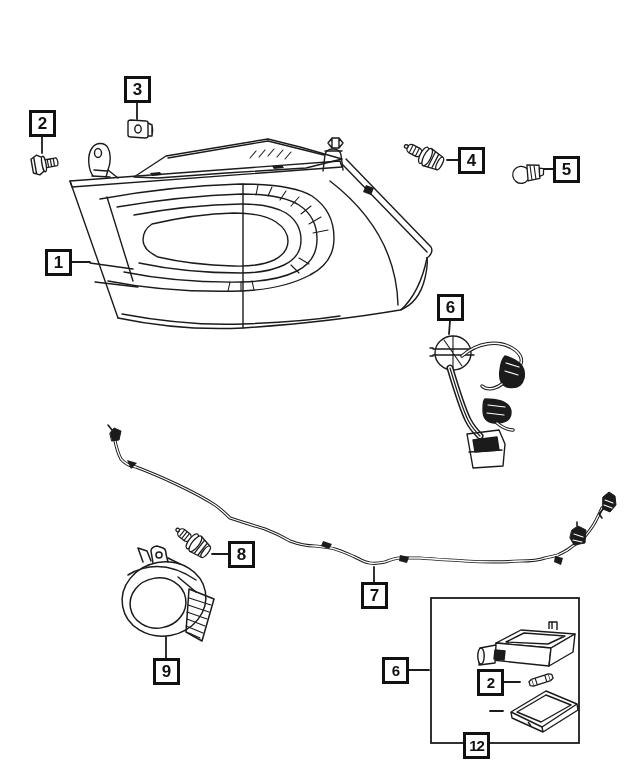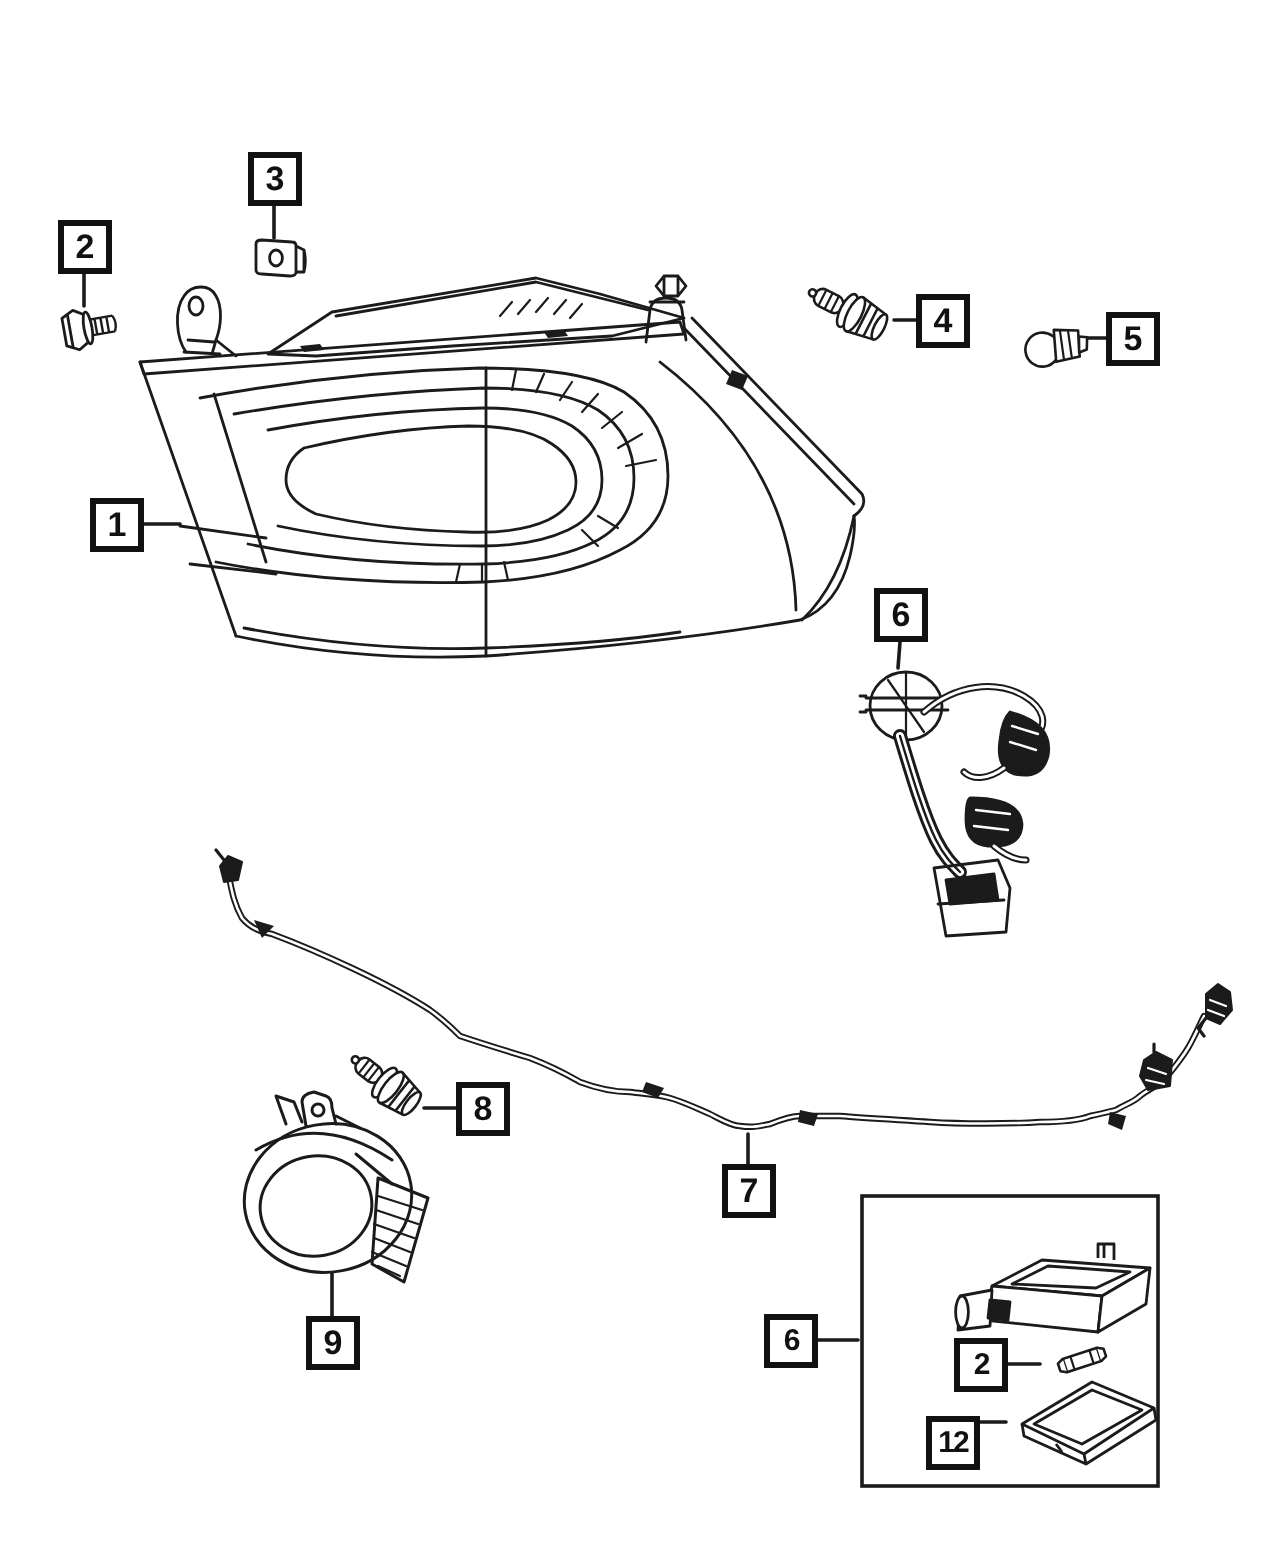--- a/index.html
+++ b/index.html
@@ -227,15 +227,15 @@
   <div class="callout" style="left:29px;top:110px">2</div>
   <div class="callout" style="left:124px;top:76px">3</div>
   <div class="callout" style="left:458px;top:147px">4</div>
   <div class="callout" style="left:553px;top:156px">5</div>
   <div class="callout" style="left:437px;top:294px">6</div>
   <div class="callout" style="left:361px;top:582px">7</div>
   <div class="callout" style="left:228px;top:541px">8</div>
   <div class="callout" style="left:153px;top:658px">9</div>
   <div class="callout w2" style="left:382px;top:657px">6</div>
   <div class="callout w2" style="left:477px;top:669px">2</div>
-  <div class="callout w2" style="left:463px;top:708px">12</div>
+  <div class="callout w2" style="left:463px;top:732px">12</div>
 
 </div>
 
 </body></html>

